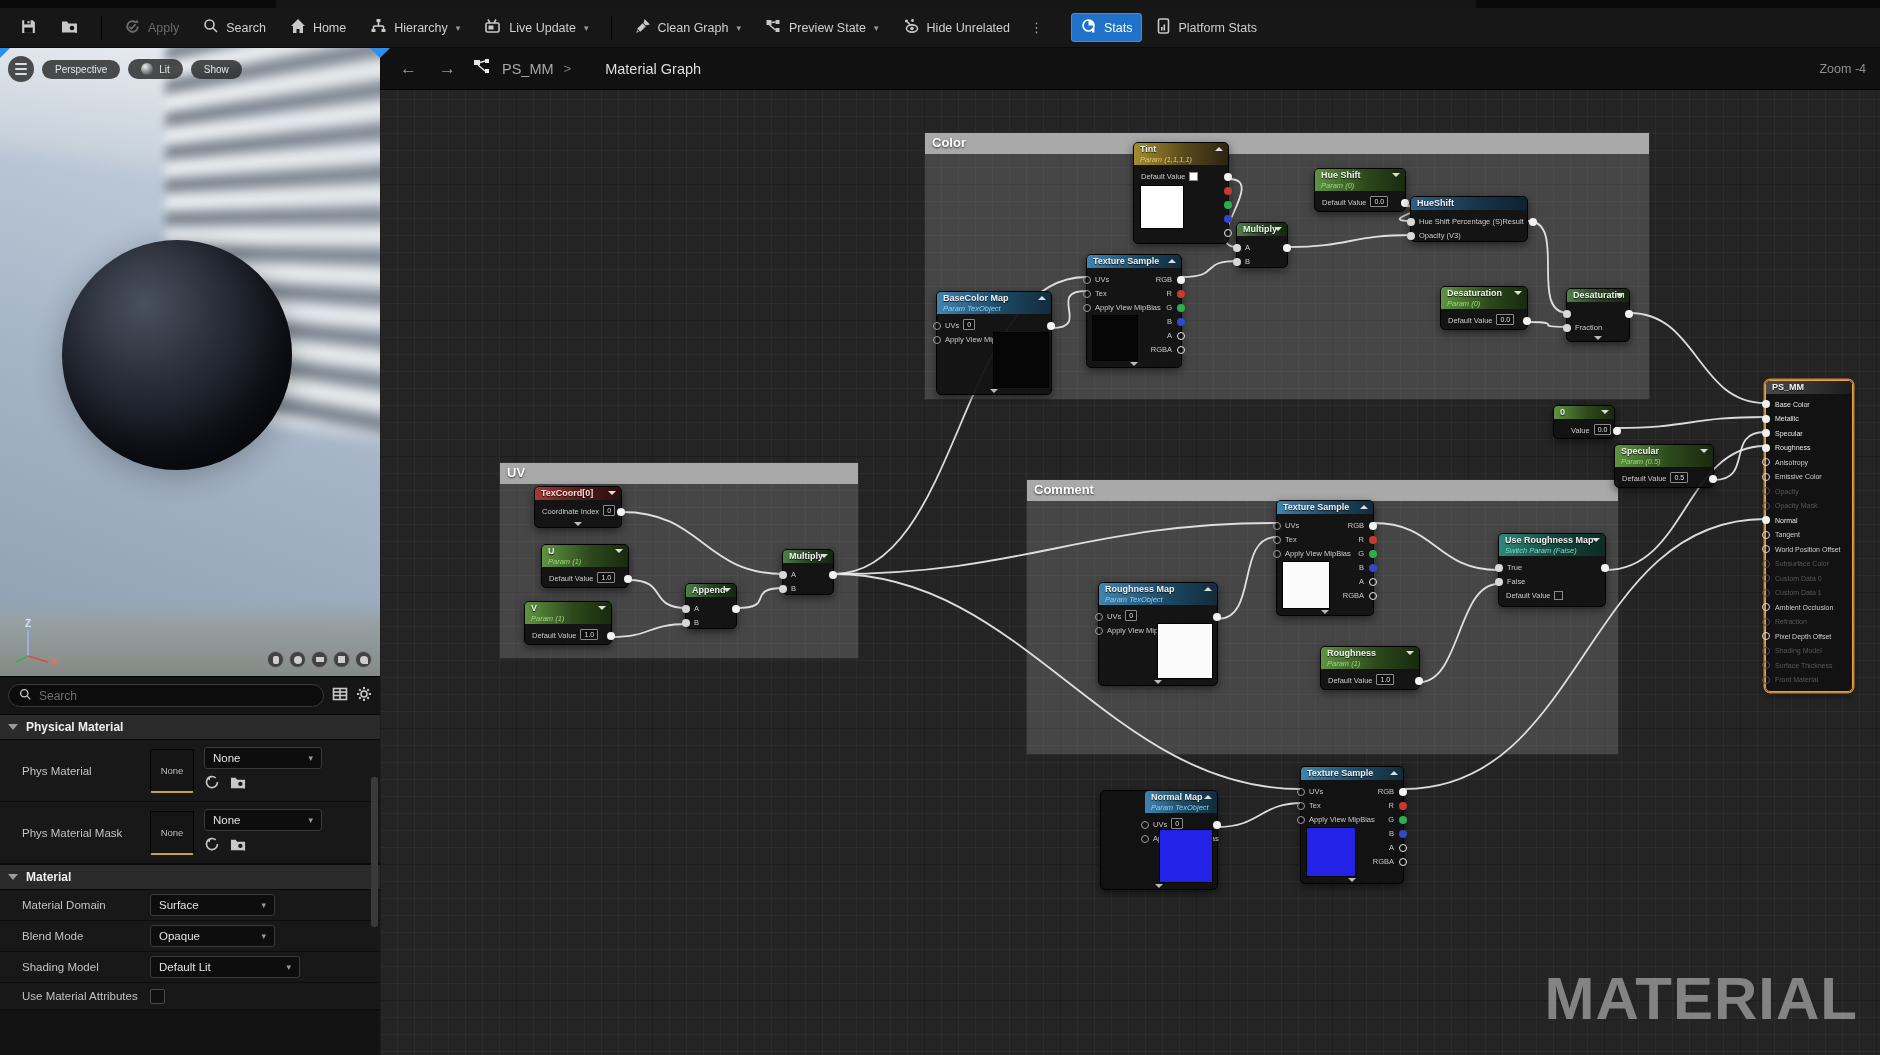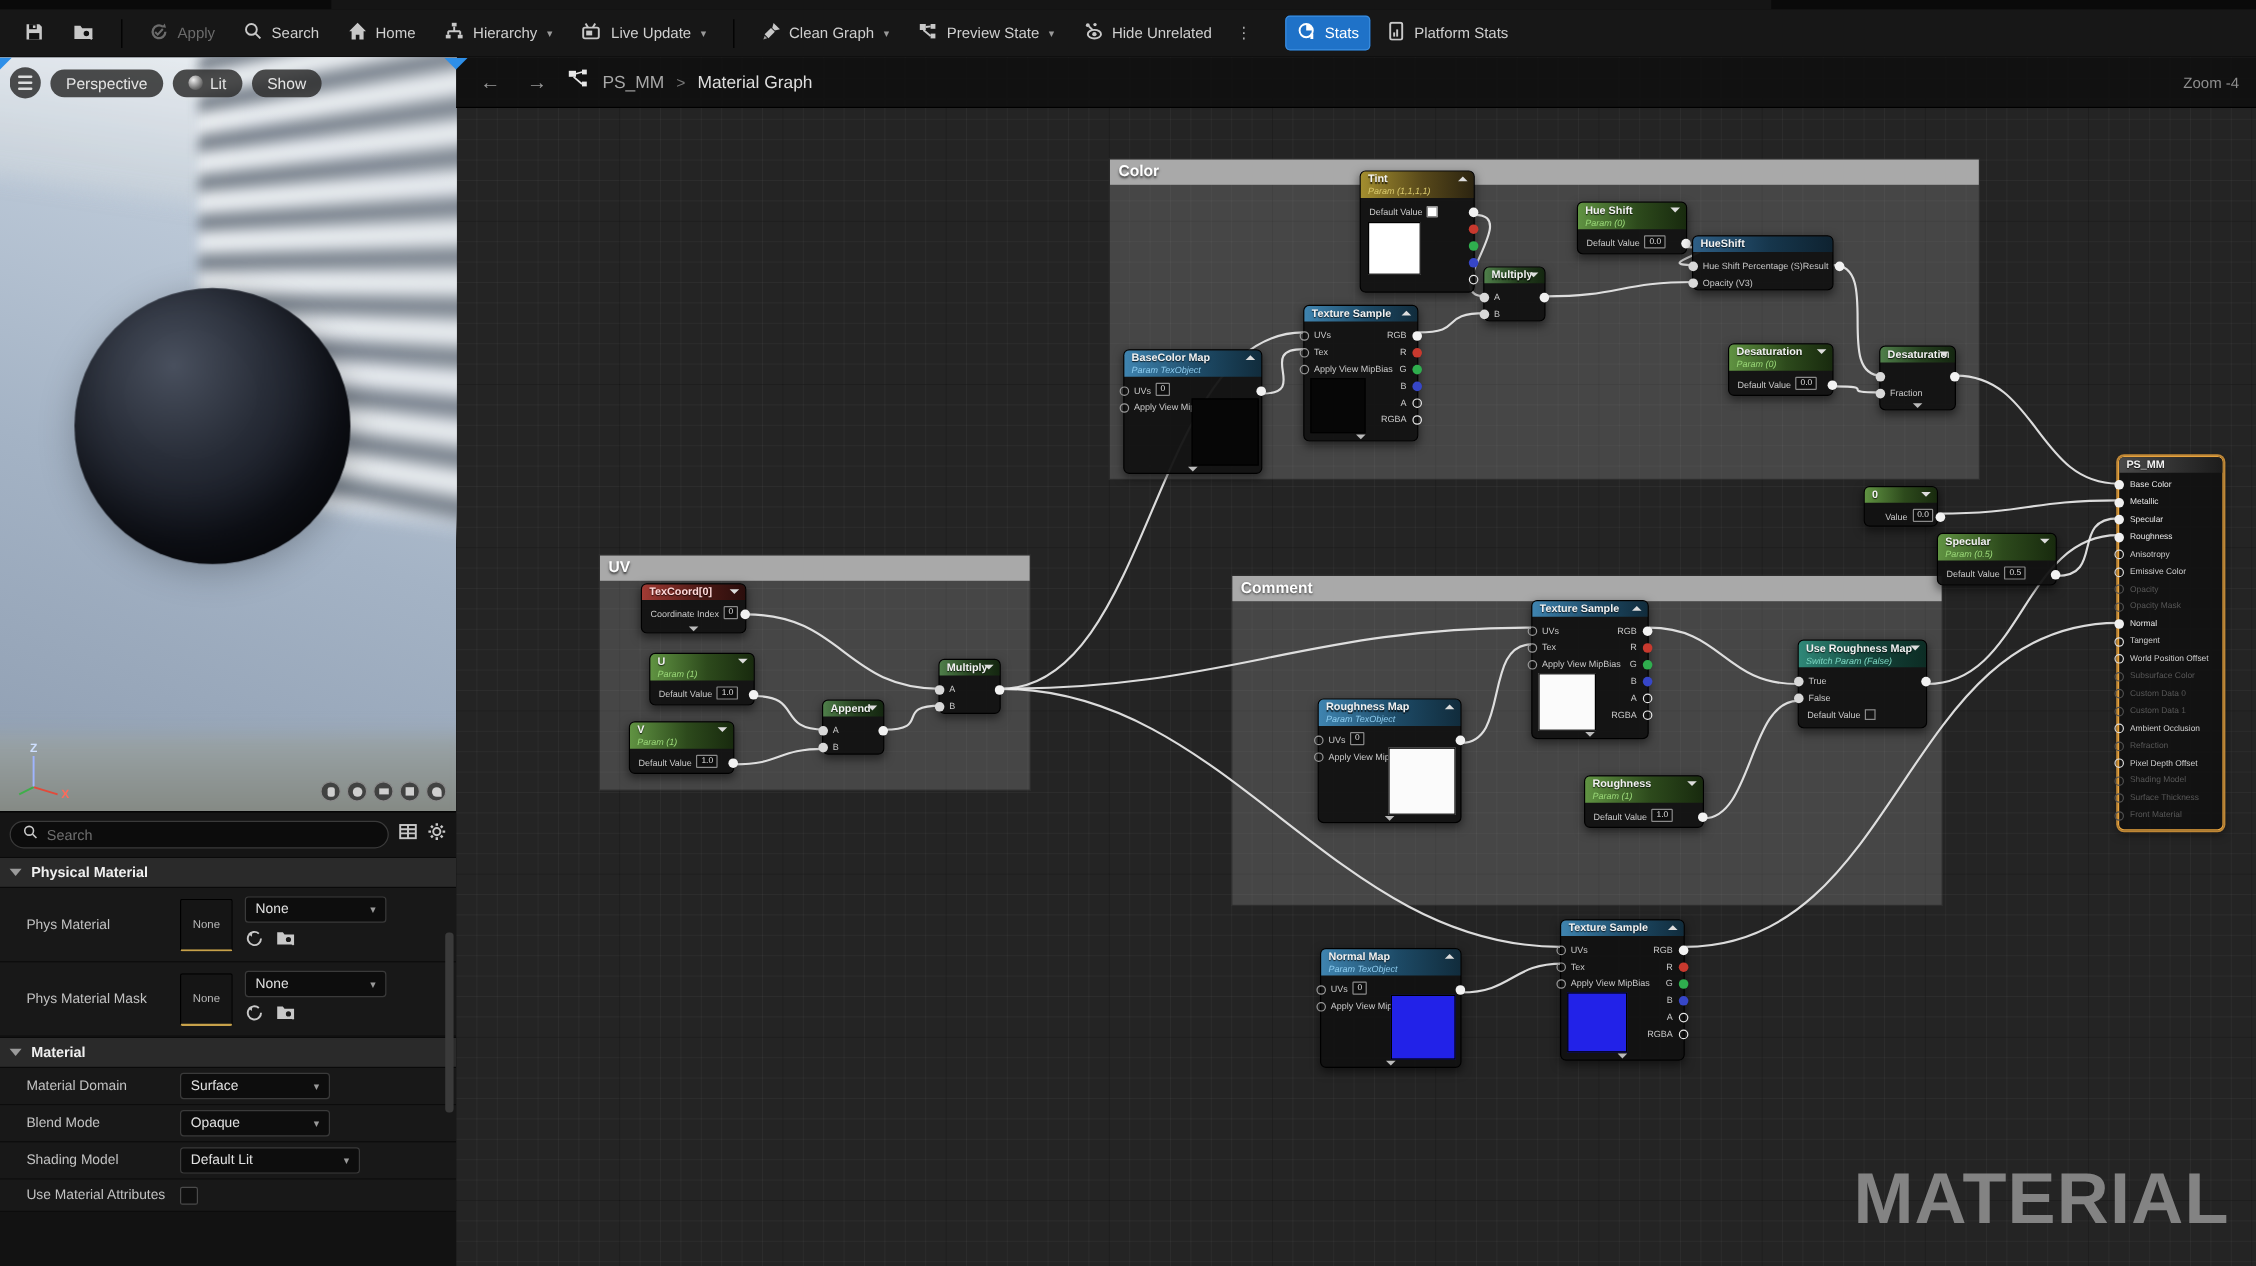--- a/index.html
+++ b/index.html
@@ -37,21 +37,21 @@
   .vp-sphere { position:absolute; left:62px; top:192px; width:230px; height:230px; border-radius:50%;
     background:radial-gradient(circle at 36% 28%, #49505e 0%, #2a2f3a 34%, #141720 66%, #0a0c11 100%);
     box-shadow: inset -18px -26px 48px rgba(0,0,0,.55), 0 6px 30px rgba(0,0,0,.25); }
   .vp-corner { position:absolute; width:0; height:0; border-style:solid; }
   .vp-corner.tl { left:0; top:0; border-width:10px 10px 0 0; border-color:#2e8fe8 transparent transparent transparent; }
   .vp-corner.tr { right:0; top:0; border-width:0 10px 10px 0; border-color:transparent #2e8fe8 transparent transparent; }
   .vp-tools { position:absolute; left:8px; top:8px; display:flex; align-items:center; gap:8px; }
   .vp-circle { width:26px; height:26px; border-radius:50%; background:rgba(40,40,40,.82); display:flex;
     align-items:center; justify-content:center; flex-direction:column; gap:3px; }
   .vp-circle i { display:block; width:12px; height:2px; background:#ddd; border-radius:1px; }
-  .vp-pill { background:rgba(46,46,46,.85); color:#e4e4e4; font-size:13px; padding:4px 13px; border-radius:13px;
+  .vp-pill { background:rgba(46,46,46,.85); color:#e4e4e4; font-size:10px; padding:4px 13px; border-radius:13px;
     display:flex; align-items:center; gap:6px; }
   .lit-ball { width:12px; height:12px; border-radius:50%;
     background:radial-gradient(circle at 35% 30%, #eee, #777 60%, #333); }
   .vp-axes { position:absolute; left:14px; bottom:10px; }
   .vp-axes text { font-size:10px; font-weight:bold; }
   .vp-shapes { position:absolute; right:8px; bottom:8px; display:flex; gap:5px; }
   .vp-shape { width:17px; height:17px; border-radius:50%; background:rgba(52,52,52,.85); border:1px solid #8a8a8a; }
   .vp-shape span { display:block; margin:4px auto 0; background:#cfcfcf; }
 
   
@@ -95,21 +95,21 @@
       linear-gradient(rgba(255,255,255,.035) 1px, transparent 1px),
       linear-gradient(90deg, rgba(255,255,255,.035) 1px, transparent 1px);
     background-size:136px 136px, 136px 136px, 17px 17px, 17px 17px; }
   .graph::before { content:""; position:absolute; left:0; top:0; border-style:solid;
     border-width:10px 10px 0 0; border-color:#2e8fe8 transparent transparent transparent; z-index:40; }
   .crumbbar { position:absolute; left:0; top:0; width:1500px; height:42px; background:rgba(16,16,16,.92);
     display:flex; align-items:center; gap:10px; padding:0 14px; z-index:30; border-bottom:1px solid #000; }
   .crumbbar .nav { color:#9a9a9a; font-size:17px; padding:0 6px; }
   .crumbbar .asset { color:#a8a8a8; font-size:14.5px; }
   .crumbbar .sep { color:#7a7a7a; font-size:13px; }
-  .crumbbar .page { color:#dedede; font-size:14.5px; }
+  .crumbbar .page { color:#dedede; font-size:14.5px;margin-left:24px; }
   .zoomlabel { margin-left:auto; color:#8f8f8f; font-size:12.5px; }
   .watermark { position:absolute; right:22px; bottom:22px; font-size:60px; font-weight:800; letter-spacing:1px;
     color:#8e8e8e; opacity:.9; z-index:1; }
 
   .comment { position:absolute; background:rgba(190,190,190,.22); border:1px solid rgba(0,0,0,.35); z-index:2; }
   .comment-title { height:21px; background:#a9a9a9; color:#fff; font-size:13px; font-weight:bold; padding:2px 7px;
     text-shadow:0 1px 2px rgba(0,0,0,.7); }
 
   #wires { position:absolute; left:0; top:0; z-index:3; pointer-events:none; }
 
@@ -899,21 +899,21 @@
           </div>
           <div class="nrows">
             <div class="nrow">
               <span class="lbl" style="margin-left: 3px;">Default Value</span>
               <span class="box">1.0</span>
               <span class="sp"></span>
               <span class="pin out" style="background: rgb(242, 242, 242);"></span>
             </div>
           </div>
         </div>
-        <div class="node" style="left: 720px; top: 742px; width: 118px; height: 100px;">
+        <div class="node" style="left: 720px; top: 742px; width: 118px; height: 100px; padding-left: 44px;">
           <div class="nh h-tex">
             <span class="t">Normal Map</span>
             <span class="s">Param TexObject</span>
             <span class="hchev u"></span>
           </div>
           <div class="nrows">
             <div class="nrow">
               <span class="pin in" style="border: 1.5px solid rgb(154, 154, 154);"></span>
               <span class="lbl">UVs</span>
               <span class="box">0</span>

